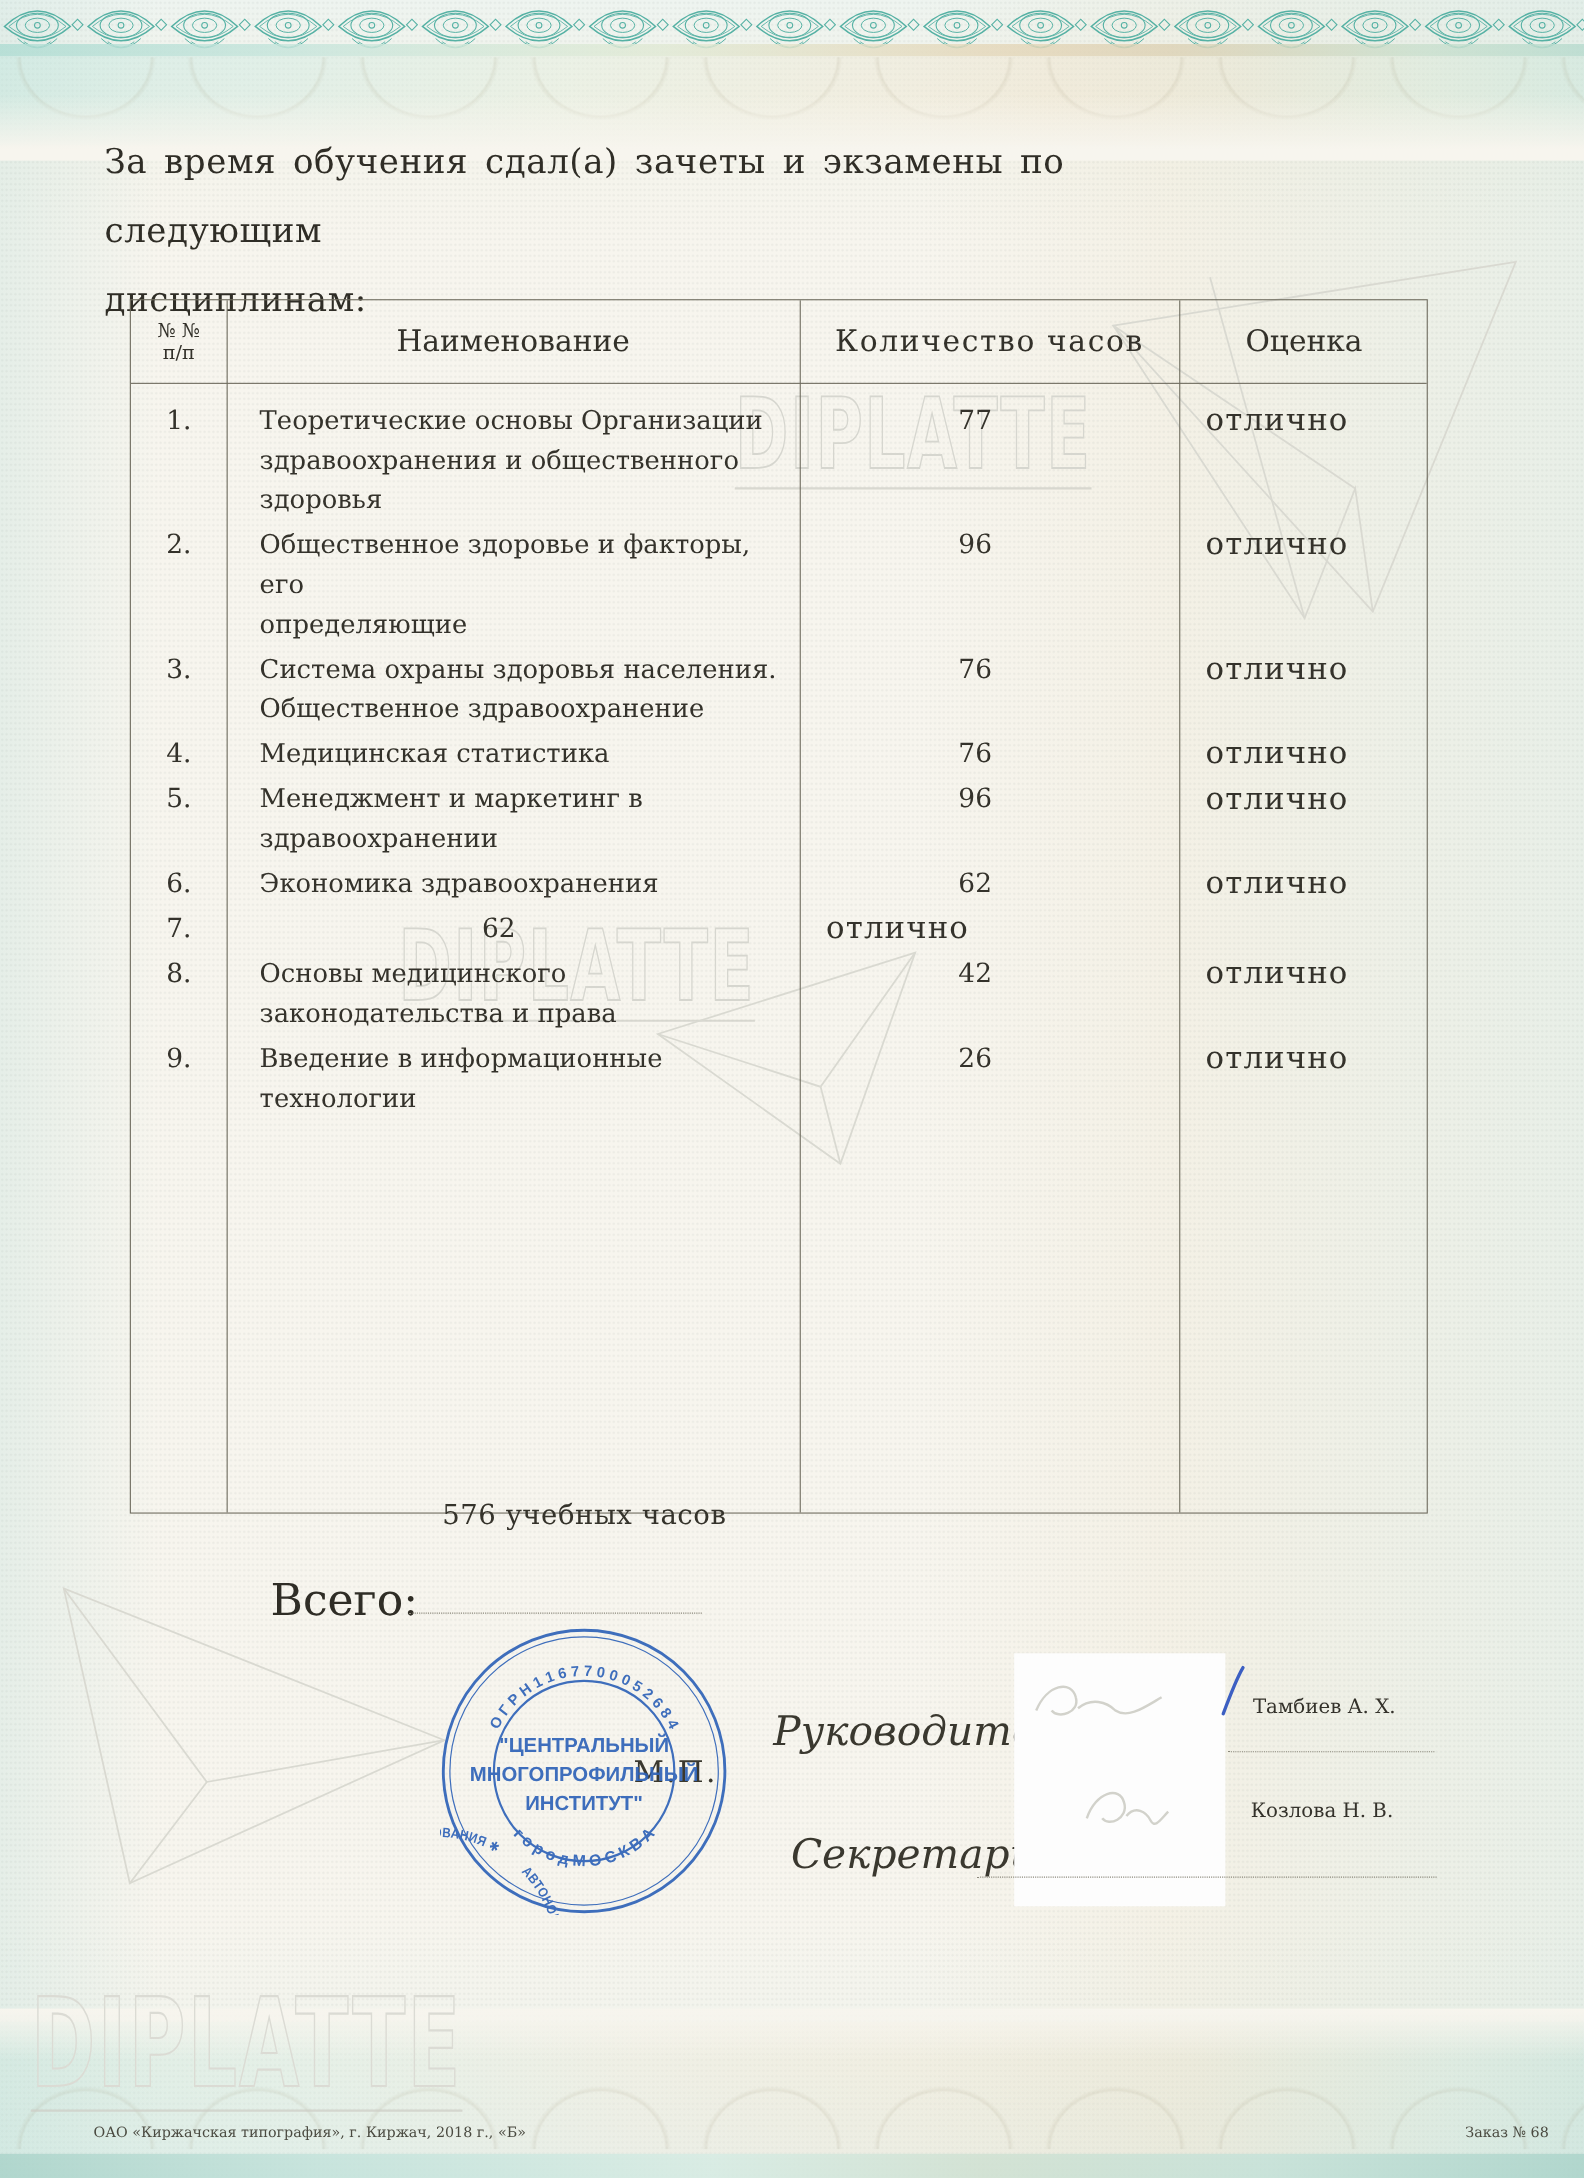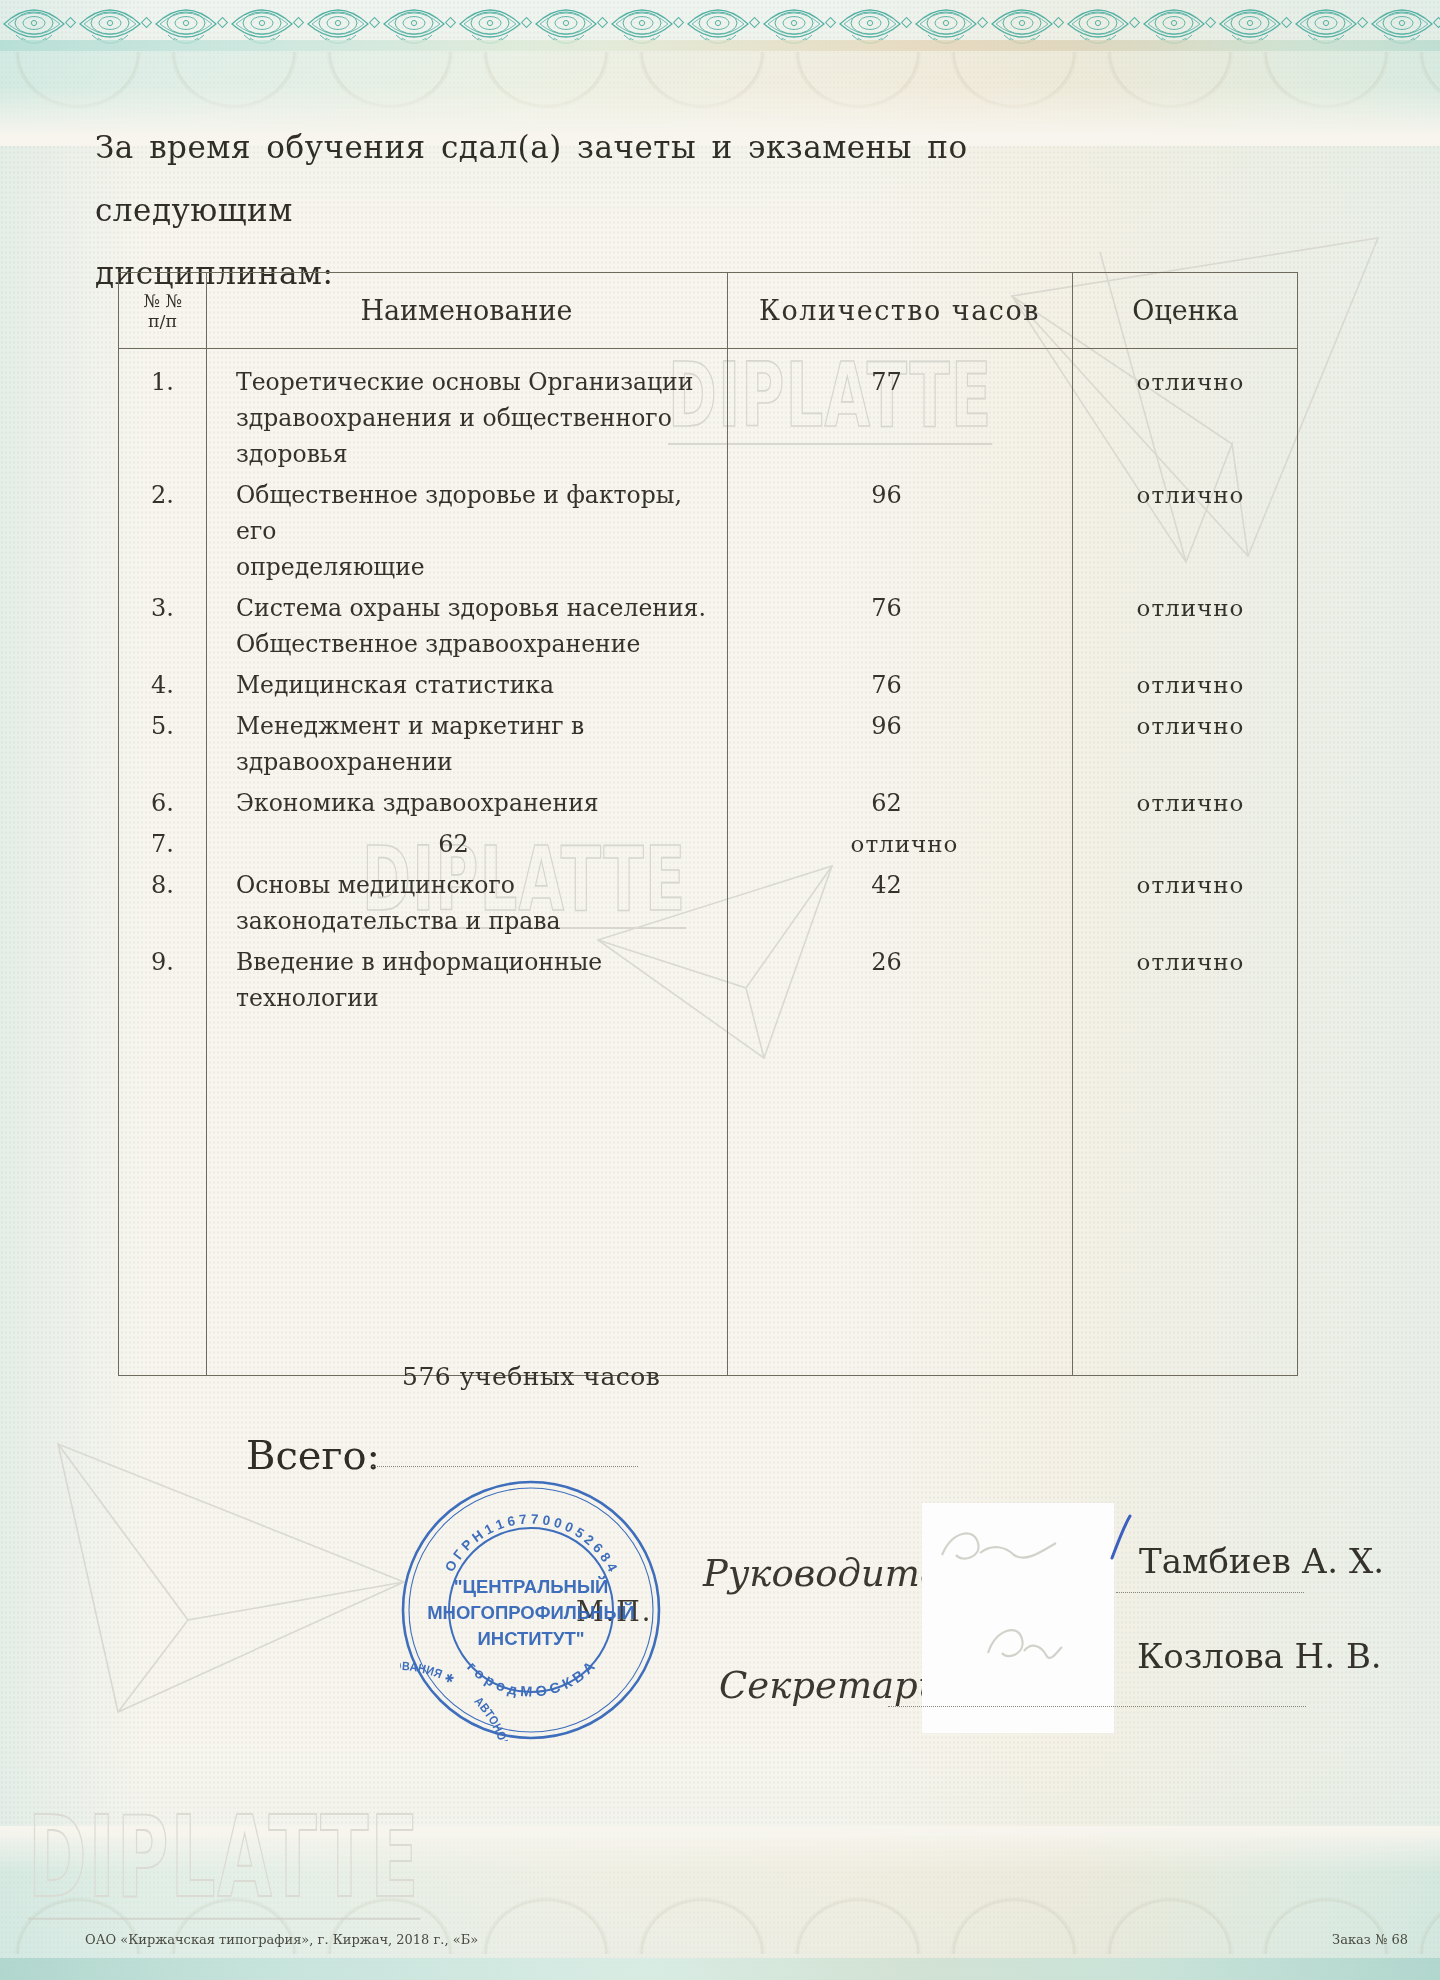--- a/index.html
+++ b/index.html
@@ -57,35 +57,35 @@
     display:grid;grid-template-columns:87px 521px 345px 227px;align-items:center;text-align:center}
   .th{font-size:27px;color:#33312a}
   .th-num{font-size:17.5px;line-height:20px}
   .th-hours{letter-spacing:1.5px}
   .tbody{position:absolute;top:78px;left:0;right:0;bottom:0;padding-top:13px;overflow:hidden}
   .trow{display:grid;grid-template-columns:87px 521px 345px 227px;margin-bottom:5px;align-items:start}
   .td{font-size:23.5px;line-height:36px;color:#34322b}
   .td-num{text-align:center;font-size:24px}
   .td-name{white-space:pre-line;padding-left:30px;padding-right:8px}
   .td-hours{text-align:center;padding-right:26px;font-size:24px}
-  .td-grade{text-align:center;padding-left:10px;font-size:23px;letter-spacing:1px}
+  .td-grade{padding-left:24px;font-size:28px;letter-spacing:1px}
   
   .total-label{position:absolute;left:246px;top:1432px;font-size:40px;color:#2f2d26}
   .total-value{position:absolute;left:402px;top:1362px;font-size:25px;letter-spacing:.5px}
   .total-line{position:absolute;left:372px;top:1466px;width:266px;border-bottom:1.6px dotted #8b887b}
   
   .stamp{position:absolute;left:400px;top:1479px;opacity:.92}
   .mp-text{position:absolute;left:576px;top:1596px;font-size:27px;letter-spacing:2px;color:#3a382f;z-index:2}
   .stamp{z-index:3}
   .sig-label{position:absolute;font-size:37px;font-style:italic;color:#3a382f;z-index:3}
   .sig-label-head{left:703px;top:1552px}
   .sig-label-sec{left:719px;top:1664px}
   .white-patch{position:absolute;left:922px;top:1503px;width:192px;height:230px;background:#fdfdfd;z-index:4}
   .faint-sigs{position:absolute;left:922px;top:1503px;z-index:5}
-  .sig-name{position:absolute;font-size:34px;color:#34322b;z-index:6}
+  .sig-name{position:absolute;font-size:18px;color:#34322b;z-index:6}
   .sig-name-head{left:1139px;top:1541px}
   .sig-name-sec{left:1137px;top:1636px}
   .sig-line{position:absolute;border-bottom:1.6px dotted #8b887b;z-index:5}
   .sig-line-head{left:1116px;top:1592px;width:188px}
   .sig-line-sec{left:888px;top:1706px;width:418px}
   .ink-tick{position:absolute;left:1106px;top:1512px;z-index:6}
   
   .footer-left{position:absolute;left:85px;top:1932px;font-size:13px;color:#4a4a40;z-index:2}
   .footer-right{position:absolute;right:32px;top:1932px;font-size:13px;color:#4a4a40;z-index:2}
   svg text{font-family:"Liberation Sans","DejaVu Sans",sans-serif}

